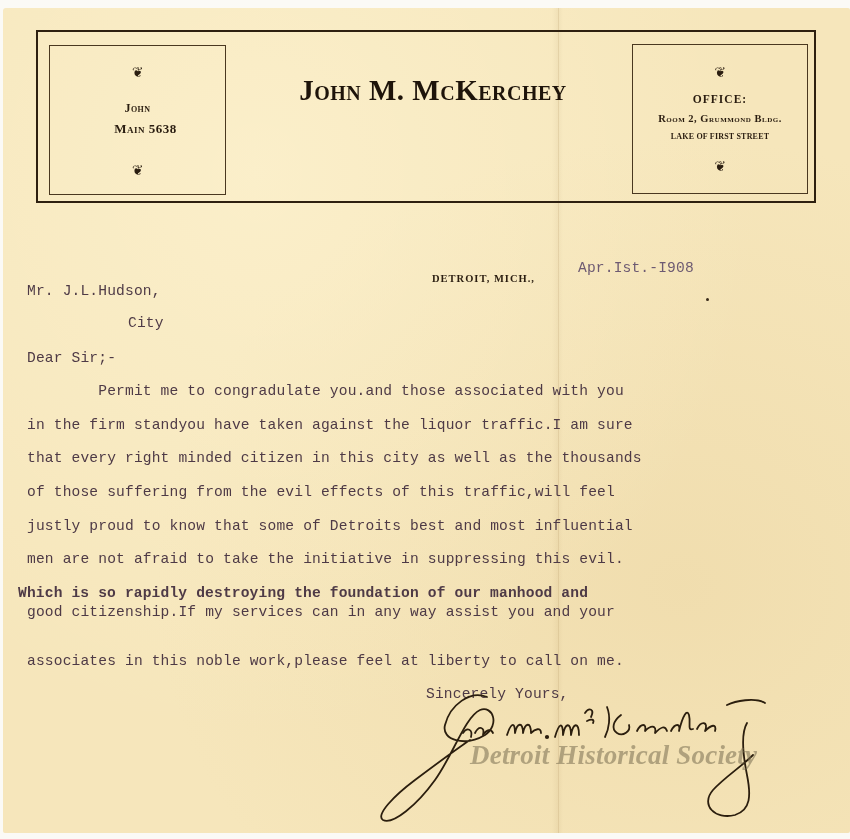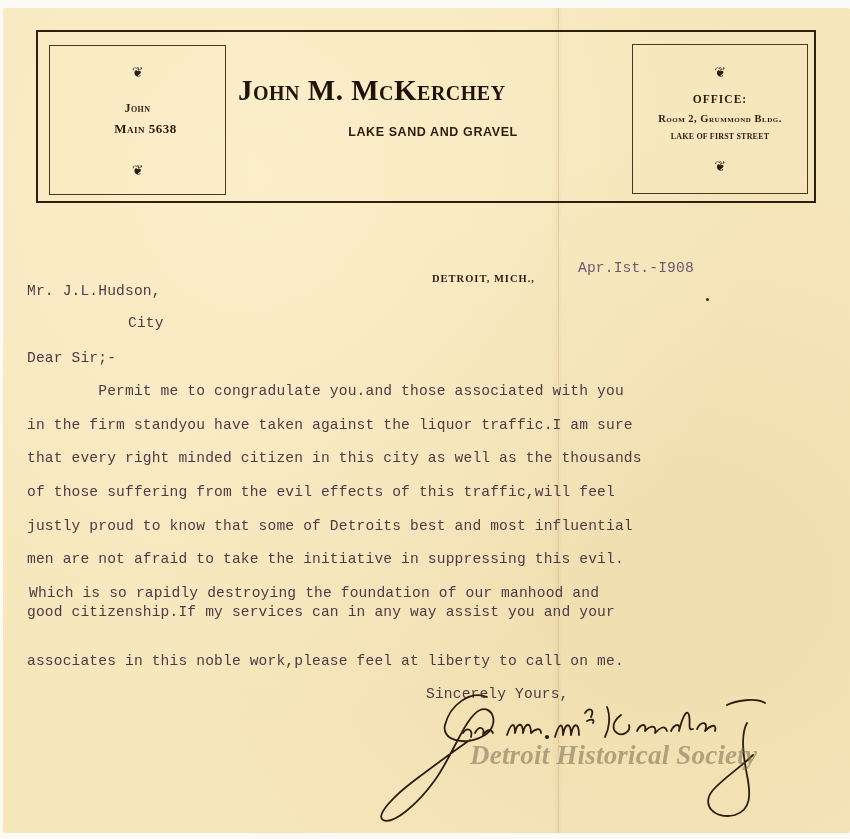--- a/index.html
+++ b/index.html
@@ -67,21 +67,21 @@
     .phone-label { position: absolute; left: 0; right: 0; top: 55px; font-size: 12px; }
     .phone-num { position: absolute; left: 16px; right: 0; top: 75px; font-size: 13px; }
     .office-label { position: absolute; left: 0; right: 0; top: 48px; font-size: 11.5px; letter-spacing: 1px; }
     .office-line1 { position: absolute; left: 0; right: 0; top: 68px; font-size: 10.5px; }
     .office-line2 { position: absolute; left: 0; right: 0; top: 87px; font-size: 8px; letter-spacing: 0.2px; }
     .company-name {
       position: absolute;
       left: 200px;
       width: 390px;
       top: 42px;
-      text-align: left;
+      text-align: center;
       font-family: "Liberation Serif", serif;
       font-weight: bold;
       font-size: 29px;
       font-variant: small-caps;
       color: #1e140a;
       letter-spacing: 0.5px;
     }
     .tagline {
       position: absolute;
       left: 200px;
@@ -151,21 +151,20 @@
 
 <div class="lh-outer">
   <div class="lh-box lh-left">
     <div class="ornament" style="top:19px">❦</div>
     <div class="phone-label sc">John</div>
     <div class="phone-num sc">Main 5638</div>
     <div class="ornament" style="top:117px">❦</div>
   </div>
 
   <div class="company-name">John M. McKerchey</div>
-  <div class="tagline tag1">LAKE SAND AND GRAVEL</div>
 
   <div class="lh-box lh-right">
     <div class="ornament" style="top:20px">❦</div>
     <div class="office-label">OFFICE:</div>
     <div class="office-line1 sc">Room 2, Grummond Bldg.</div>
     <div class="office-line2">LAKE OF FIRST STREET</div>
     <div class="ornament" style="top:114px">❦</div>
   </div>
 </div>
 
@@ -176,21 +175,21 @@
 <div class="typed" style="left:27px; top:283px;">Mr. J.L.Hudson,</div>
 <div class="typed" style="left:128px; top:315px;">City</div>
 <div class="typed" style="left:27px; top:350px;">Dear Sir;-</div>
 
 <div class="typed" style="left:27px; top:383px;">        Permit me to congradulate you.and those associated with you</div>
 <div class="typed" style="left:27px; top:417px;">in the firm standyou have taken against the liquor traffic.I am sure</div>
 <div class="typed" style="left:27px; top:450px;">that every right minded citizen in this city as well as the thousands</div>
 <div class="typed" style="left:27px; top:484px;">of those suffering from the evil effects of this traffic,will feel</div>
 <div class="typed" style="left:27px; top:518px;">justly proud to know that some of Detroits best and most influential</div>
 <div class="typed" style="left:27px; top:551px;">men are not afraid to take the initiative in suppressing this evil.</div>
-<div class="typed" style="left:29px; top:585px;">Which is so rapidly destroying the foundation of our manhood and</div>
+<div class="typed" style="left:18px; top:585px;font-weight:bold;">Which is so rapidly destroying the foundation of our manhood and</div>
 <div class="typed" style="left:27px; top:604px;">good citizenship.If my services can in any way assist you and your</div>
 <div class="typed" style="left:27px; top:653px;">associates in this noble work,please feel at liberty to call on me.</div>
 
 <div class="typed" style="left:426px; top:686px;">Sincerely Yours,</div>
 
 <svg class="signature" viewBox="0 0 420 150" fill="none" stroke="#2b1e0e" stroke-width="1.8" stroke-linecap="round" stroke-linejoin="round">
 
   <path d="M112 12 C 95 5, 75 20, 70 40 C 66 55, 90 62, 110 50 C 125 40, 118 20, 105 25 C 90 32, 78 70, 60 95 C 42 120, 18 140, 8 135 C 0 130, 20 110, 40 95 C 60 80, 80 65, 95 55"></path>
   <path d="M88 48 C 92 42, 98 44, 96 52 M100 48 C 104 40, 110 42, 108 50 M108 50 C 112 44, 116 44, 118 48"></path>
 

